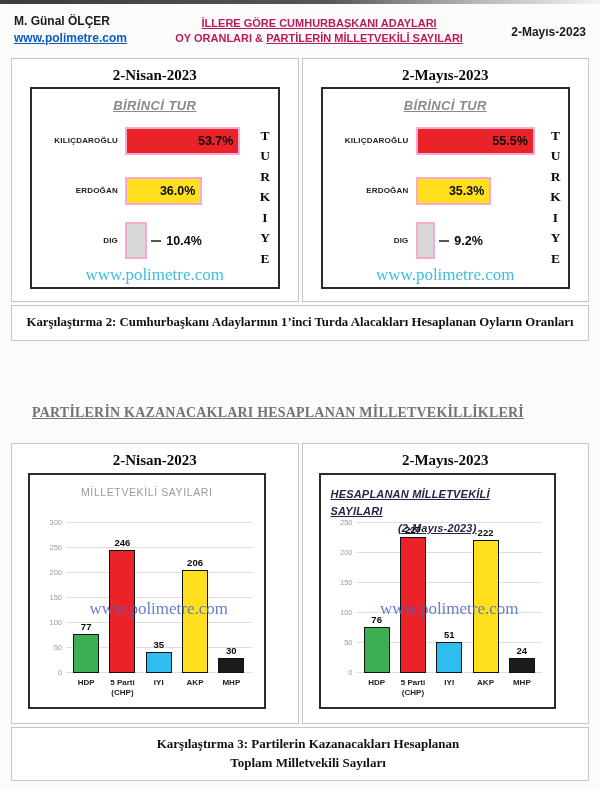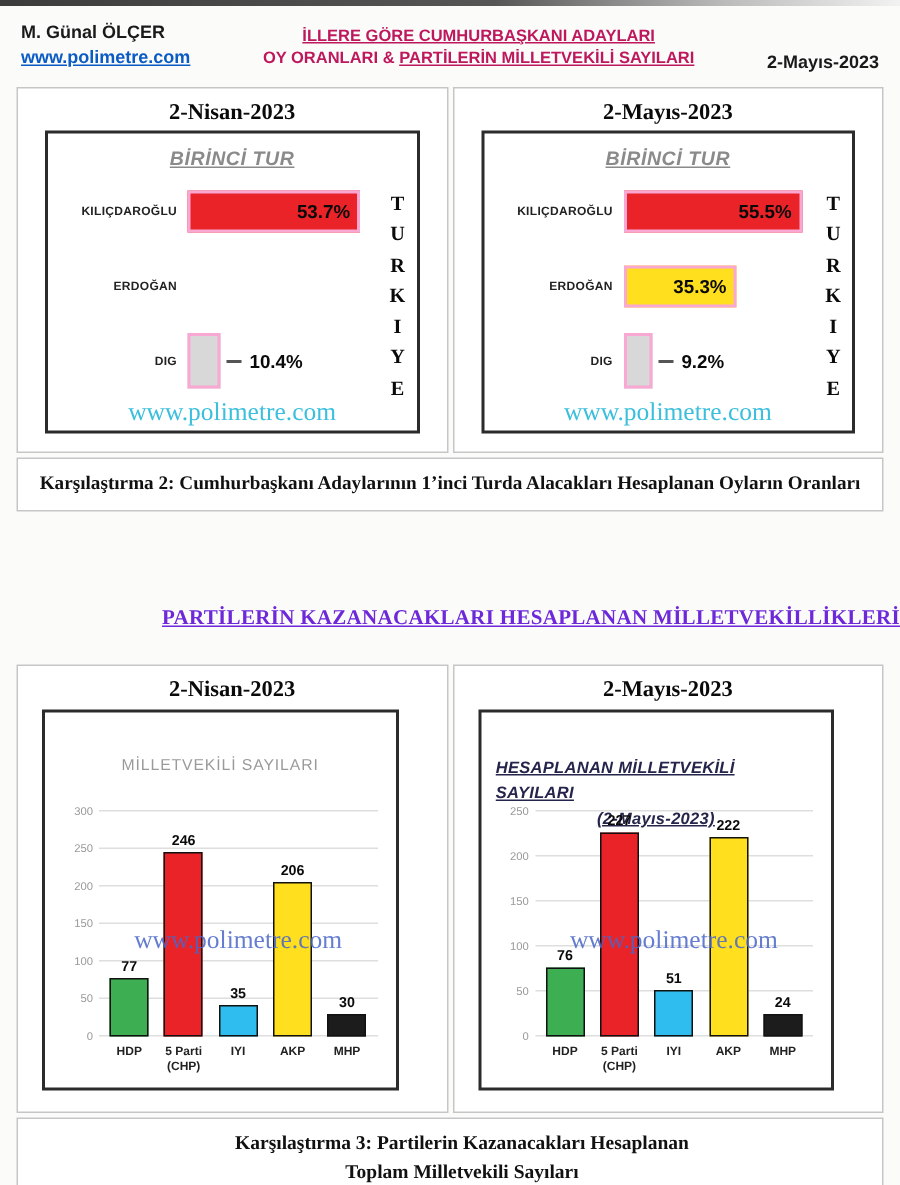--- a/index.html
+++ b/index.html
@@ -2,21 +2,21 @@
 <html><head>
 <meta charset="utf-8">
 <style>
   html,body{margin:0;padding:0;}
   body{
     width:600px;height:790px;overflow:hidden;background:#fbfbfa;
     font-family:"Liberation Sans",sans-serif;color:#1a1a1a;position:relative;
   }
   .top-strip{height:4px;background:linear-gradient(90deg,#3c3c3c 0%,#565656 55%,#b9b9b9 80%,#f2f2f2 100%);}
   
-  .hdr{display:flex;justify-content:space-between;align-items:flex-end;padding:9px 14px 2px 14px;}
+  .hdr{display:flex;justify-content:space-between;align-items:center;padding:9px 14px 2px 14px;}
   .hdr-left{font-size:12px;font-weight:bold;line-height:1.45;}
   .site-link{color:#0b5bc4;text-decoration:underline;font-weight:bold;font-size:12px;cursor:pointer;}
   .hdr-title{text-align:center;font-weight:bold;font-size:11px;line-height:1.4;color:#be185d;padding-top:1px;}
   .hdr-title .u{text-decoration:underline;}
   .hdr-date{font-size:12px;font-weight:bold;padding-top:3px;}
   
   .compare{display:grid;grid-template-columns:1fr 1fr;gap:3px;margin:8px 11px 0 11px;}
   .panel{border:1px solid #c6c6c6;background:#fff;}
   .panel-title{text-align:center;font-family:"Liberation Serif",serif;font-weight:bold;font-size:15px;margin-top:8px;color:#0a0a0a;}
   .caption-box{grid-column:1/3;border:1px solid #c6c6c6;background:#fff;display:flex;flex-direction:column;
@@ -34,38 +34,38 @@
   .hb-bar{height:28px;border:2px solid #f9a8d4;position:relative;box-sizing:border-box;}
   .hb-bar.tall{height:37px;}
   .hb-val{position:absolute;right:5px;top:50%;transform:translateY(-50%);font-weight:bold;font-size:12.5px;color:#0a0a0a;}
   .hb-dash{width:10px;border-top:2px solid #555;margin:0 5px 0 4px;flex:0 0 auto;}
   .hb-outval{font-weight:bold;font-size:12.5px;color:#0a0a0a;}
   .hb-side{position:absolute;top:37px;right:5px;width:15px;text-align:center;
     font-family:"Liberation Serif",serif;font-weight:bold;font-size:13.5px;line-height:20.5px;color:#0a0a0a;}
   .wm-cyan{position:absolute;bottom:2px;left:0;right:0;text-align:center;
     font-family:"Liberation Serif",serif;font-size:17px;color:#3bbfdd;}
   
-  .vbox{position:relative;border:2px solid #2b2b2b;height:226px;margin:4px 32px 14px 16px;background:#fff;padding:24px 10px 0 10px;box-sizing:content-box;}
+  .vbox{position:relative;border:2px solid #2b2b2b;height:226px;margin:4px 32px 14px 16px;background:#fff;padding:6px 10px 0 10px;box-sizing:content-box;}
   .vb-titlebox{height:42px;display:flex;flex-direction:column;align-items:center;padding-top:5px;box-sizing:border-box;}
   .vb-title.gray{color:#9a9a9a;font-size:10.5px;letter-spacing:.6px;font-weight:normal;}
   .vb-title.navy{color:#25254c;font-style:italic;font-weight:bold;text-decoration:underline;font-size:11px;line-height:1.55;letter-spacing:.2px;}
   .vb-plot{position:relative;height:174px;margin-left:26px;margin-right:2px;}
   .vb-grid{position:absolute;left:0;right:0;height:1px;background:#dedede;}
   .vb-tick{position:absolute;left:-26px;width:22px;text-align:right;font-size:7.5px;color:#9a9a9a;}
   .vb-cols{position:absolute;left:0;right:0;top:0;bottom:0;display:flex;justify-content:space-between;padding:0 2px;}
   .vb-col{flex:1;display:flex;flex-direction:column;align-items:center;justify-content:flex-end;}
   .vb-val{font-size:9.5px;font-weight:bold;color:#0a0a0a;margin-bottom:2px;}
   .vb-bar{width:26px;border:1px solid #111;box-sizing:border-box;}
   .vb-xlab{height:24px;display:flex;align-items:flex-start;justify-content:center;font-size:8px;font-weight:bold;
     color:#222;white-space:pre-line;text-align:center;padding-top:5px;box-sizing:border-box;line-height:1.3;}
   .wm-blue{position:absolute;bottom:78px;left:0;right:0;text-align:center;
     font-family:"Liberation Serif",serif;font-size:17px;color:#4a67c8;opacity:.85;z-index:5;}
   
-  .section-heading{text-align:right;font-family:"Liberation Serif",serif;font-size:14px;font-weight:bold;
-    text-decoration:underline;margin:64px 0 22px 0;color:#6d28d9;letter-spacing:.2px;padding-left:32px;}
+  .section-heading{text-align:left;font-family:"Liberation Serif",serif;font-size:14px;font-weight:bold;
+    text-decoration:underline;margin:64px 0 22px 0;color:#737373;letter-spacing:.2px;padding-left:32px;}
 </style>
 </head>
 <body>
 
 <div class="top-strip"></div>
 
 <header class="hdr">
   <div class="hdr-left">
     <div>M. Günal ÖLÇER</div>
     <a class="site-link">www.polimetre.com</a>
@@ -86,20 +86,25 @@
           <div class="hb-row">
             <div class="hb-label">KILIÇDAROĞLU</div>
             <div class="hb-track">
               <div class="hb-bar" style="width: 94.2105%; background: rgb(233, 35, 40);">
                 <span class="hb-val">53.7%</span>
               </div>
             </div>
           </div>
           <div class="hb-row">
             <div class="hb-label">ERDOĞAN</div>
+            <div class="hb-track">
+              <div class="hb-bar" style="width: 63.1579%; background: rgb(255, 223, 30);">
+                <span class="hb-val">36.0%</span>
+              </div>
+            </div>
           </div>
           <div class="hb-row">
             <div class="hb-label">DIG</div>
             <div class="hb-track">
               <div class="hb-bar tall" style="width: 18.2456%; background: rgb(216, 216, 216);"></div>
               <span class="hb-dash"></span>
               <span class="hb-outval">10.4%</span>
             </div>
           </div>
         </div>

